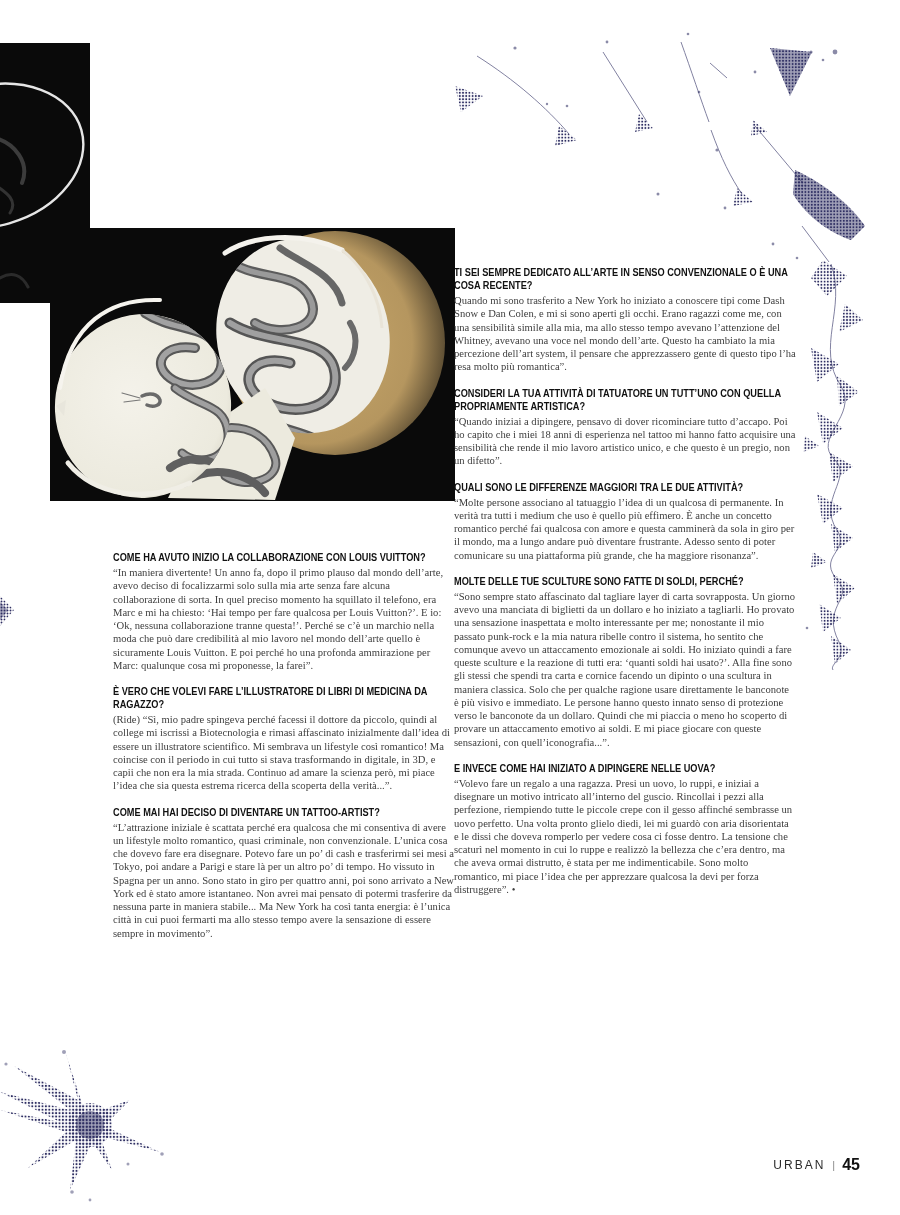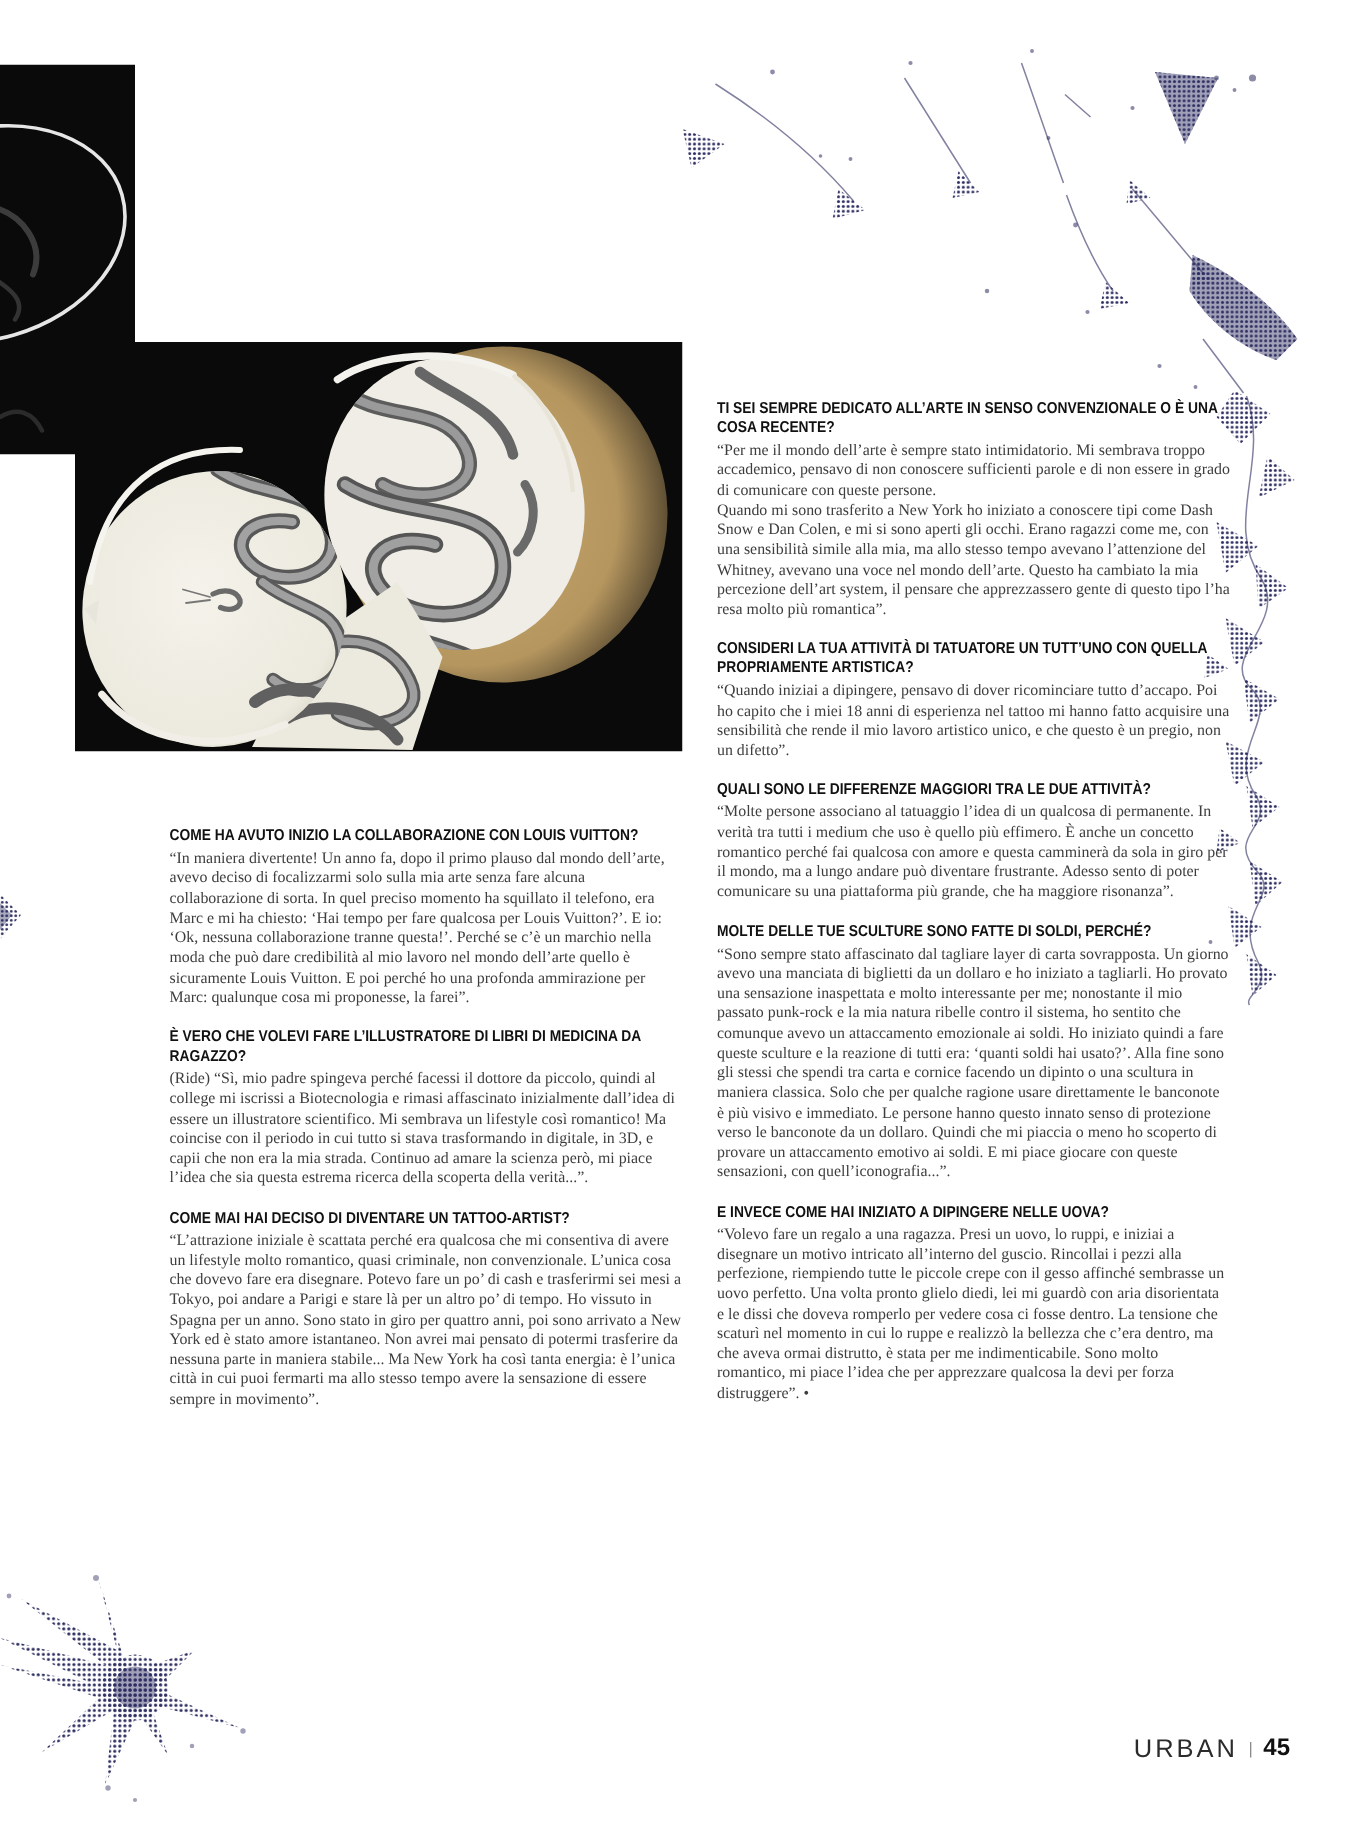--- a/index.html
+++ b/index.html
@@ -1,29 +1,29 @@
 <!DOCTYPE html>
 <html><head>
 <meta charset="utf-8">
 <style>
   html,body{margin:0;padding:0;background:#ffffff;}
   .page{position:relative;width:900px;height:1215px;background:#ffffff;overflow:hidden;
         font-family:"Liberation Serif", serif;}
   .art{position:absolute;}
   .col{position:absolute;width:342px;}
   .col-left{left:113px;top:551px;}
-  .col-right{left:478px;top:266px;}
+  .col-right{left:454px;top:266px;}
   .qa{margin-bottom:13px;}
   .q{font-family:"Liberation Sans", sans-serif;font-weight:700;font-size:10.5px;
      line-height:13px;color:#111;margin:0 0 2px 0;width:390px;
      transform:scaleX(0.877);transform-origin:0 0;}
   .a p{font-size:10.6px;line-height:13.25px;color:#3d3d3d;margin:0;text-align:left;}
   .footer{position:absolute;top:1156px;right:40px;display:flex;align-items:center;
           font-family:"Liberation Sans", sans-serif;}
-  .footer .mag{font-size:17px;letter-spacing:2px;color:#2b2b2b;font-weight:400;}
+  .footer .mag{font-size:12px;letter-spacing:2px;color:#2b2b2b;font-weight:400;}
   .footer .div{font-size:11px;color:#8a8a8a;margin:0 7px;font-weight:300;}
   .footer .num{font-size:16px;font-weight:700;color:#111;}
 </style>
 </head>
 <body>
 
 <div class="page">
 
   <svg class="art" style="left:0;top:43px" width="90" height="260" viewBox="0 0 90 260">
     <rect x="0" y="0" width="90" height="260" fill="#0a0a0a"></rect>
@@ -210,21 +210,20 @@
       <div class="a">
           <p>“L’attrazione iniziale è scattata perché era qualcosa che mi consentiva di avere un lifestyle molto romantico, quasi criminale, non convenzionale. L’unica cosa che dovevo fare era disegnare. Potevo fare un po’ di cash e trasferirmi sei mesi a Tokyo, poi andare a Parigi e stare là per un altro po’ di tempo. Ho vissuto in Spagna per un anno. Sono stato in giro per quattro anni, poi sono arrivato a New York ed è stato amore istantaneo. Non avrei mai pensato di potermi trasferire da nessuna parte in maniera stabile... Ma New York ha così tanta energia: è l’unica città in cui puoi fermarti ma allo stesso tempo avere la sensazione di essere sempre in movimento”.</p>
         </div>
     </div>
   </div>
 
   <div class="col col-right">
     <div class="qa">
       <h3 class="q">TI SEI SEMPRE DEDICATO ALL’ARTE IN SENSO CONVENZIONALE O È UNA COSA RECENTE?</h3>
       <div class="a">
-        <p>“Per me il mondo dell’arte è sempre stato intimidatorio. Mi sembrava troppo accademico, pensavo di non conoscere sufficienti parole e di non essere in grado di comunicare con queste persone.</p>
         <p>Quando mi sono trasferito a New York ho iniziato a conoscere tipi come Dash Snow e Dan Colen, e mi si sono aperti gli occhi. Erano ragazzi come me, con una sensibilità simile alla mia, ma allo stesso tempo avevano l’attenzione del Whitney, avevano una voce nel mondo dell’arte. Questo ha cambiato la mia percezione dell’art system, il pensare che apprezzassero gente di questo tipo l’ha resa molto più romantica”.</p>
       </div>
     </div>
     <div class="qa">
       <h3 class="q">CONSIDERI LA TUA ATTIVITÀ DI TATUATORE UN TUTT’UNO CON QUELLA PROPRIAMENTE ARTISTICA?</h3>
       <div class="a">
           <p>“Quando iniziai a dipingere, pensavo di dover ricominciare tutto d’accapo. Poi ho capito che i miei 18 anni di esperienza nel tattoo mi hanno fatto acquisire una sensibilità che rende il mio lavoro artistico unico, e che questo è un pregio, non un difetto”.</p>
         </div>
     </div>
     <div class="qa">

